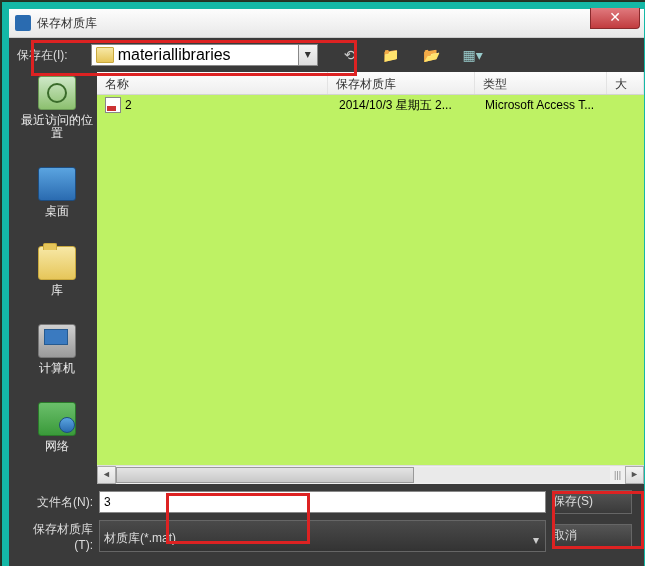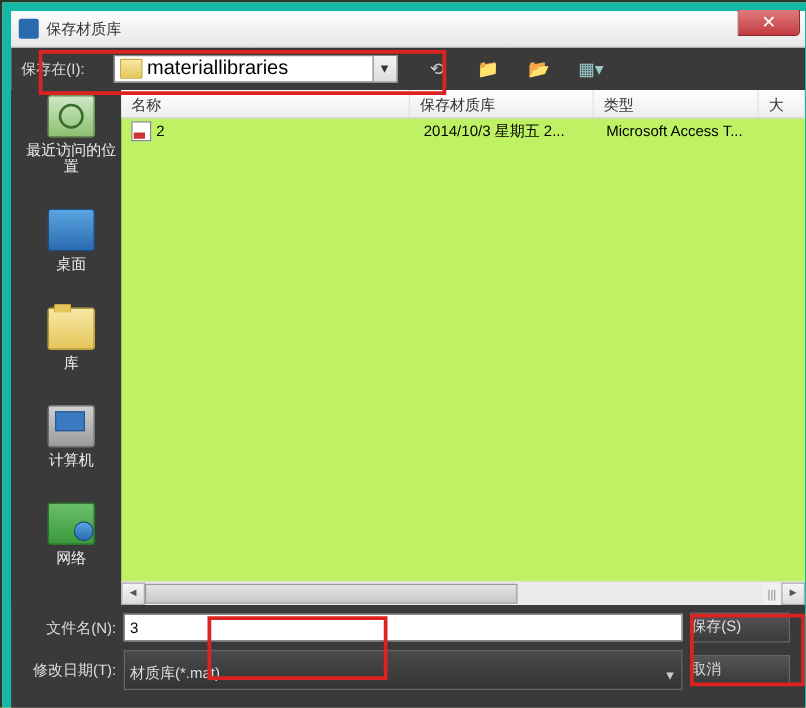--- a/index.html
+++ b/index.html
@@ -140,21 +140,21 @@
       </div>
     </div>
 
     <div class="bottom">
       <div class="brow">
         <span class="blabel">文件名(N):</span>
         <input class="binput" value="3" style="">
         <div class="bbtn">保存(S)</div>
       </div>
       <div class="brow">
-        <span class="blabel">修改日期(T):</span>
+        <span class="blabel">保存材质库(T):</span>
         <div class="bselect">
           <span>材质库(*.mat)</span>
         </div>
         <div class="bbtn">取消</div>
       </div>
     </div>
   </div>
 
   <div class="redbox" style="top:31px;left:22px;width:320px;height:30px"></div>
   <div class="redbox" style="top:484px;left:157px;width:138px;height:45px"></div>

